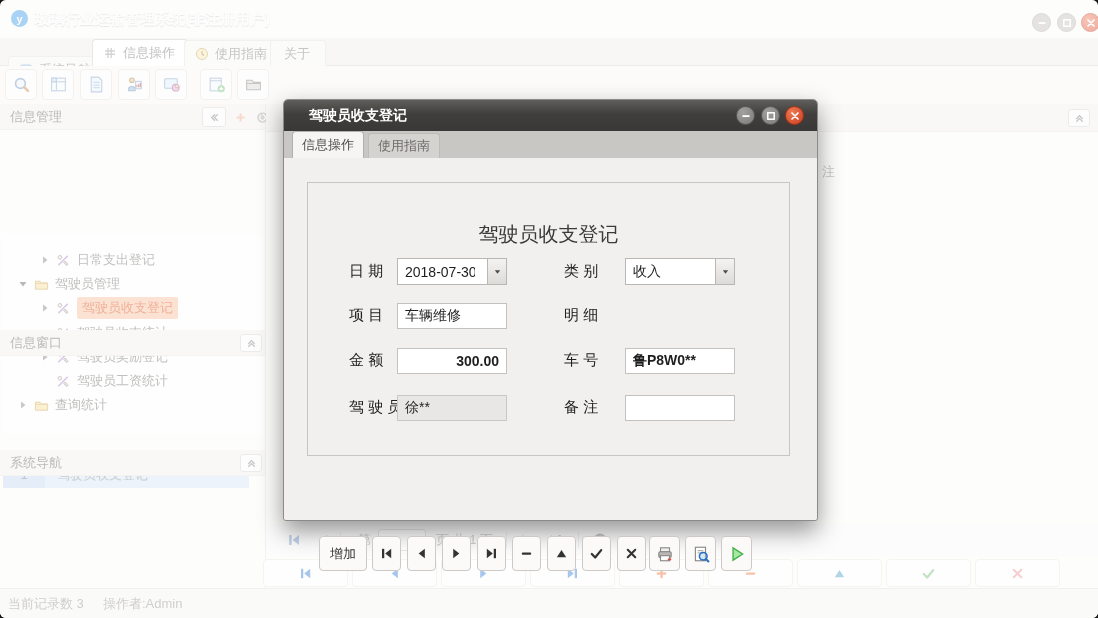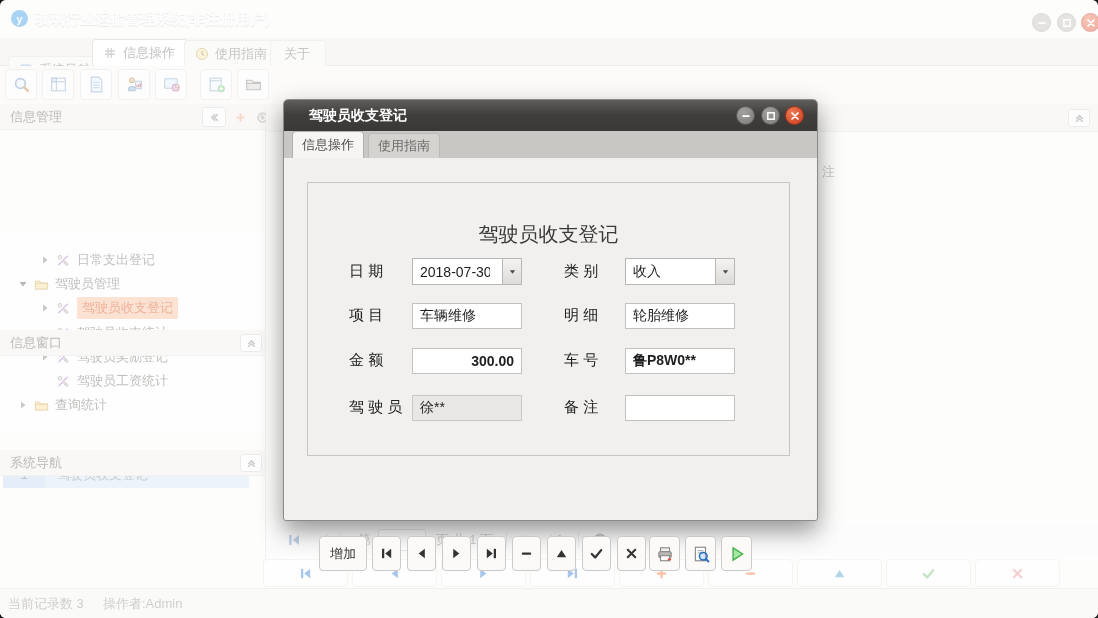--- a/index.html
+++ b/index.html
@@ -111,21 +111,21 @@
   .dtab.active{left:8px;top:0;width:72px;background:#f6f5f3;border:1px solid #b2b0ae;border-bottom:none;color:#4e4c4a;}
   .dtab.idle{left:84px;top:2px;width:72px;height:25px;background:#d5d3d0;border:1px solid #bdbbb8;
              border-bottom:none;color:#6e6c6a;line-height:24px;}
 
   .d-body{position:absolute;left:0;top:58px;right:0;bottom:0;background:#f1f0ee;border-radius:0 0 3px 3px;}
   .fieldset{position:absolute;left:23px;top:24px;width:483px;height:274px;border:1px solid #c7c5c2;}
   .f-heading{position:absolute;left:0;top:38px;width:100%;text-align:center;font-size:20px;color:#3b3b3b;}
 
   .flabel{position:absolute;font-size:15px;color:#222;}
   .lab-c1{left:41px;} .lab-c2{left:256px;}
-  .fld-c1{left:104px;gap:12px;} .fld-c2{left:317px;}
+  .fld-c1{left:89px;gap:12px;} .fld-c2{left:317px;}
   .frow1{top:75px;} .frow2{top:120px;} .frow3{top:165px;font-weight:bold;} .frow4{top:212px;}
   .frow1l{top:79px;} .frow2l{top:123px;} .frow3l{top:168px;} .frow4l{top:215px;}
 
   .combo{position:absolute;width:110px;height:27px;background:#fff;border:1px solid #b9b7b4;display:flex;}
   .combo input{flex:1;border:none;outline:none;font-size:14px;color:#1e1e1e;padding:0 0 0 7px;width:60px;
                background:transparent;font-family:inherit;}
   .combo .arrow{width:19px;height:100%;background:linear-gradient(#f4f3f1,#dddbd8);
                 border-left:1px solid #b9b7b4;display:flex;align-items:center;justify-content:center;}
   .combo .arrow .ico{width:9px;height:9px;}
   .tinput{position:absolute;width:110px;height:26px;background:#fff;border:1px solid #c4c2bf;
@@ -579,21 +579,20 @@
                 <svg viewBox="0 0 10 10">
                   <path d="M2 3.5h6L5 7.5z" fill="#4e4c4a"></path>
                 </svg>
               </span>
             </span>
         </div>
 
         <span class="flabel lab-c1 frow2l">项 目</span>
         <input class="tinput fld-c1 frow2" value="车辆维修" style="">
         <span class="flabel lab-c2 frow2l">明 细</span>
-        <input class="tinput fld-c2 frow2" value="轮胎维修" style="">
 
         <span class="flabel lab-c1 frow3l">金 额</span>
         <input class="tinput right fld-c1 frow3" value="300.00" style="">
         <span class="flabel lab-c2 frow3l">车 号</span>
         <input class="tinput fld-c2 frow3" value="鲁P8W0**" style="">
 
         <span class="flabel lab-c1 frow4l">驾 驶 员</span>
         <input class="tinput readonly fld-c1 frow4" readonly="" value="徐**" style="">
         <span class="flabel lab-c2 frow4l">备 注</span>
         <input class="tinput fld-c2 frow4" value="" style="">

